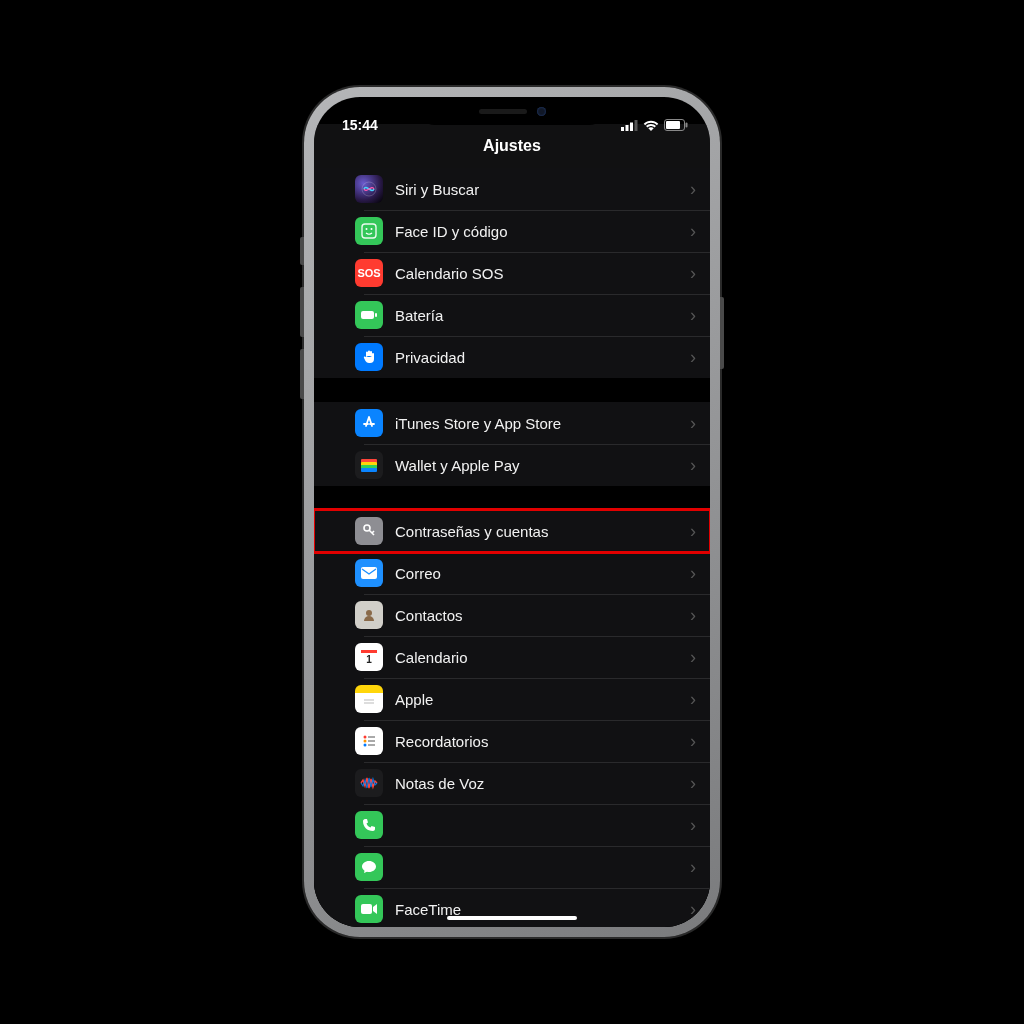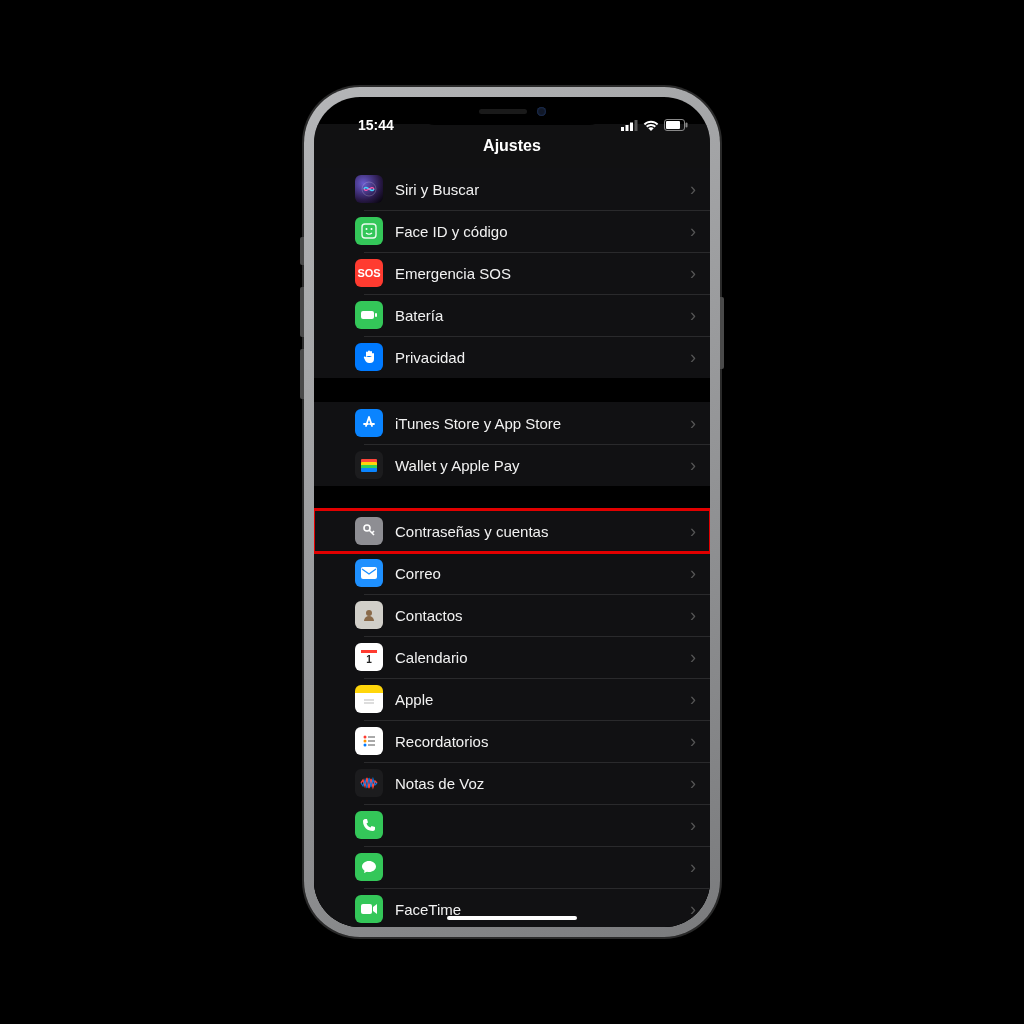--- a/index.html
+++ b/index.html
@@ -56,21 +56,21 @@
     display:flex;
     align-items:center;
     justify-content:center;
     gap:10px;
   }
   .notch .speaker { width:48px; height:5px; background:#1a1a1a; border-radius:3px;}
   .notch .cam { width:9px; height:9px; background:#111827; border-radius:50%; box-shadow: inset 0 0 2px #2a4a8a;}
   .status-bar {
     position: absolute;
     top: 0;
-    left: 16px;
+    left: 0;
     right: 0;
     height: 56px;
     display: flex;
     justify-content: space-between;
     align-items: center;
     padding: 0 22px 0 28px;
     z-index: 15;
     color: #fff;
     font-size: 14px;
     font-weight: 600;
@@ -240,21 +240,21 @@
                   <circle cx="6.5" cy="7" r="1" fill="#fff"></circle>
                   <circle cx="11.5" cy="7" r="1" fill="#fff"></circle>
                   <path d="M6 11 Q9 13.5 12 11" stroke="#fff" stroke-width="1.2" fill="none"></path>
                 </svg>
             </span>
             <span class="label">Face ID y código</span>
             <span class="chev">›</span>
           </div>
           <div class="row">
             <span class="icon ic-sos">SOS</span>
-            <span class="label">Emergencia SOS</span>
+            <span class="label">Calendario SOS</span>
             <span class="chev">›</span>
           </div>
           <div class="row">
             <span class="icon ic-battery">
               <svg width="18" height="10" viewBox="0 0 18 10">
                   <rect x="1" y="1" width="13" height="8" rx="2" fill="#fff"></rect>
                   <rect x="15" y="3" width="2" height="4" rx="1" fill="#fff"></rect>
                 </svg>
             </span>
             <span class="label">Batería</span>

